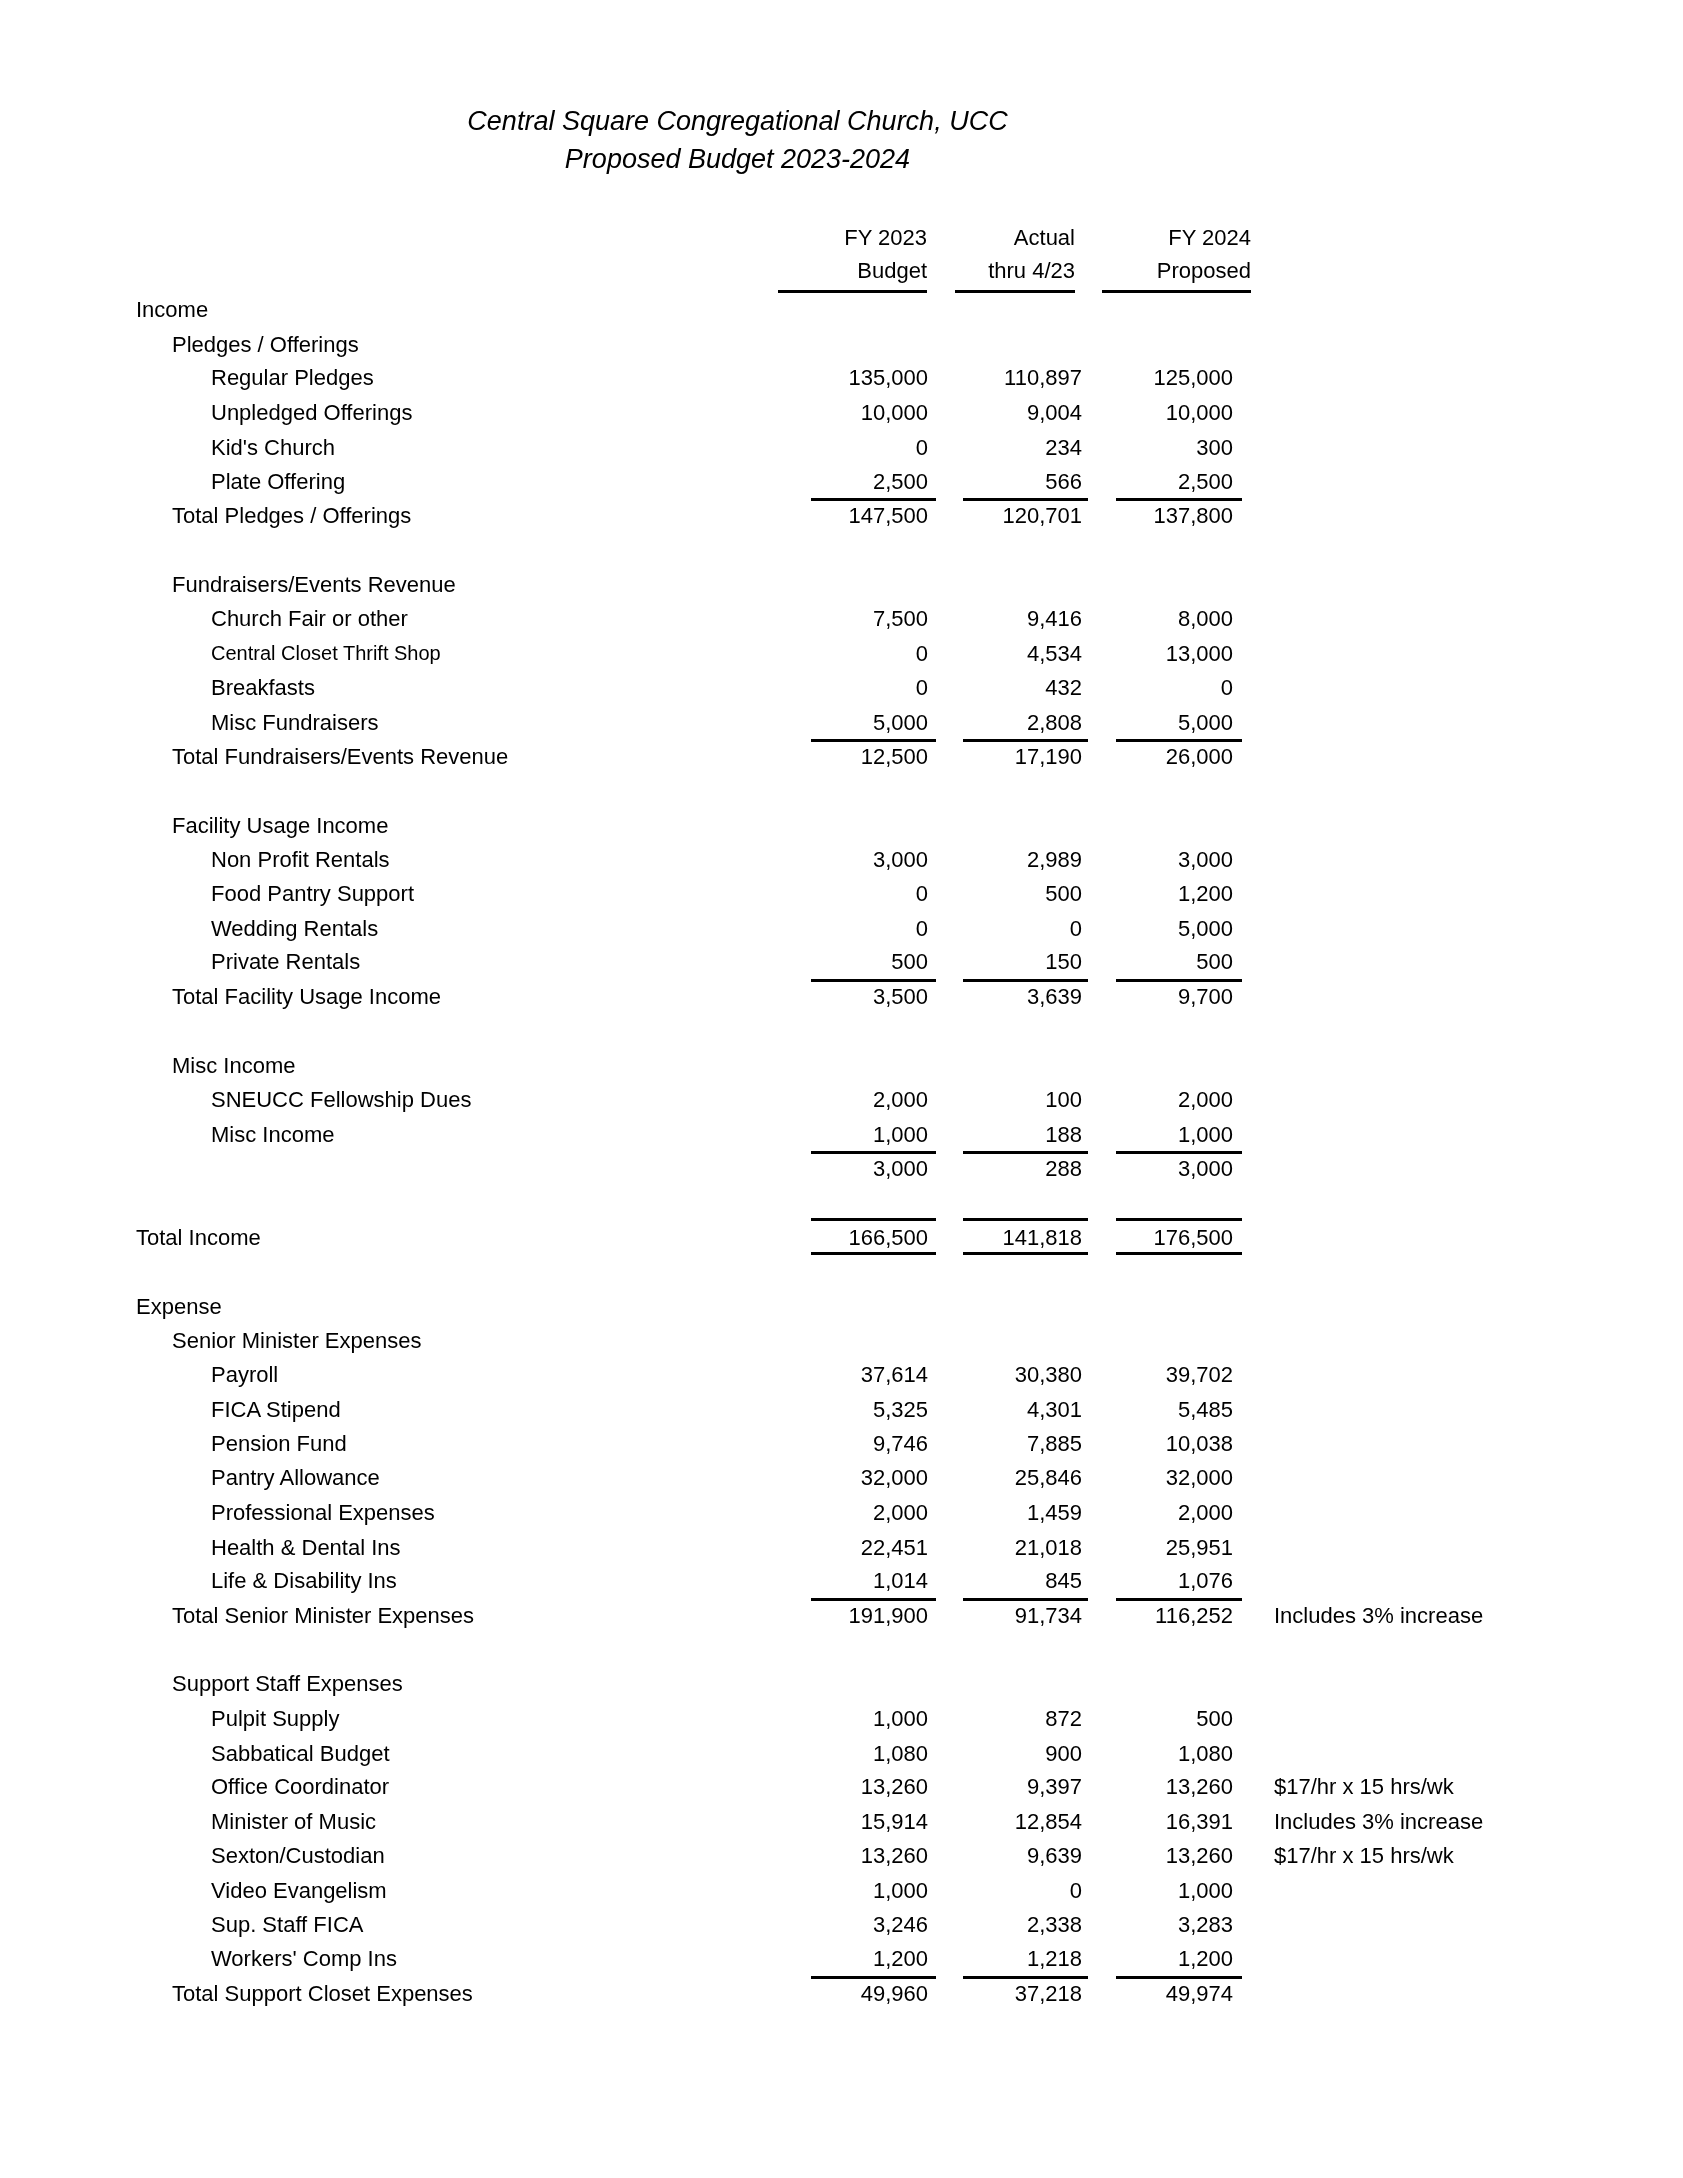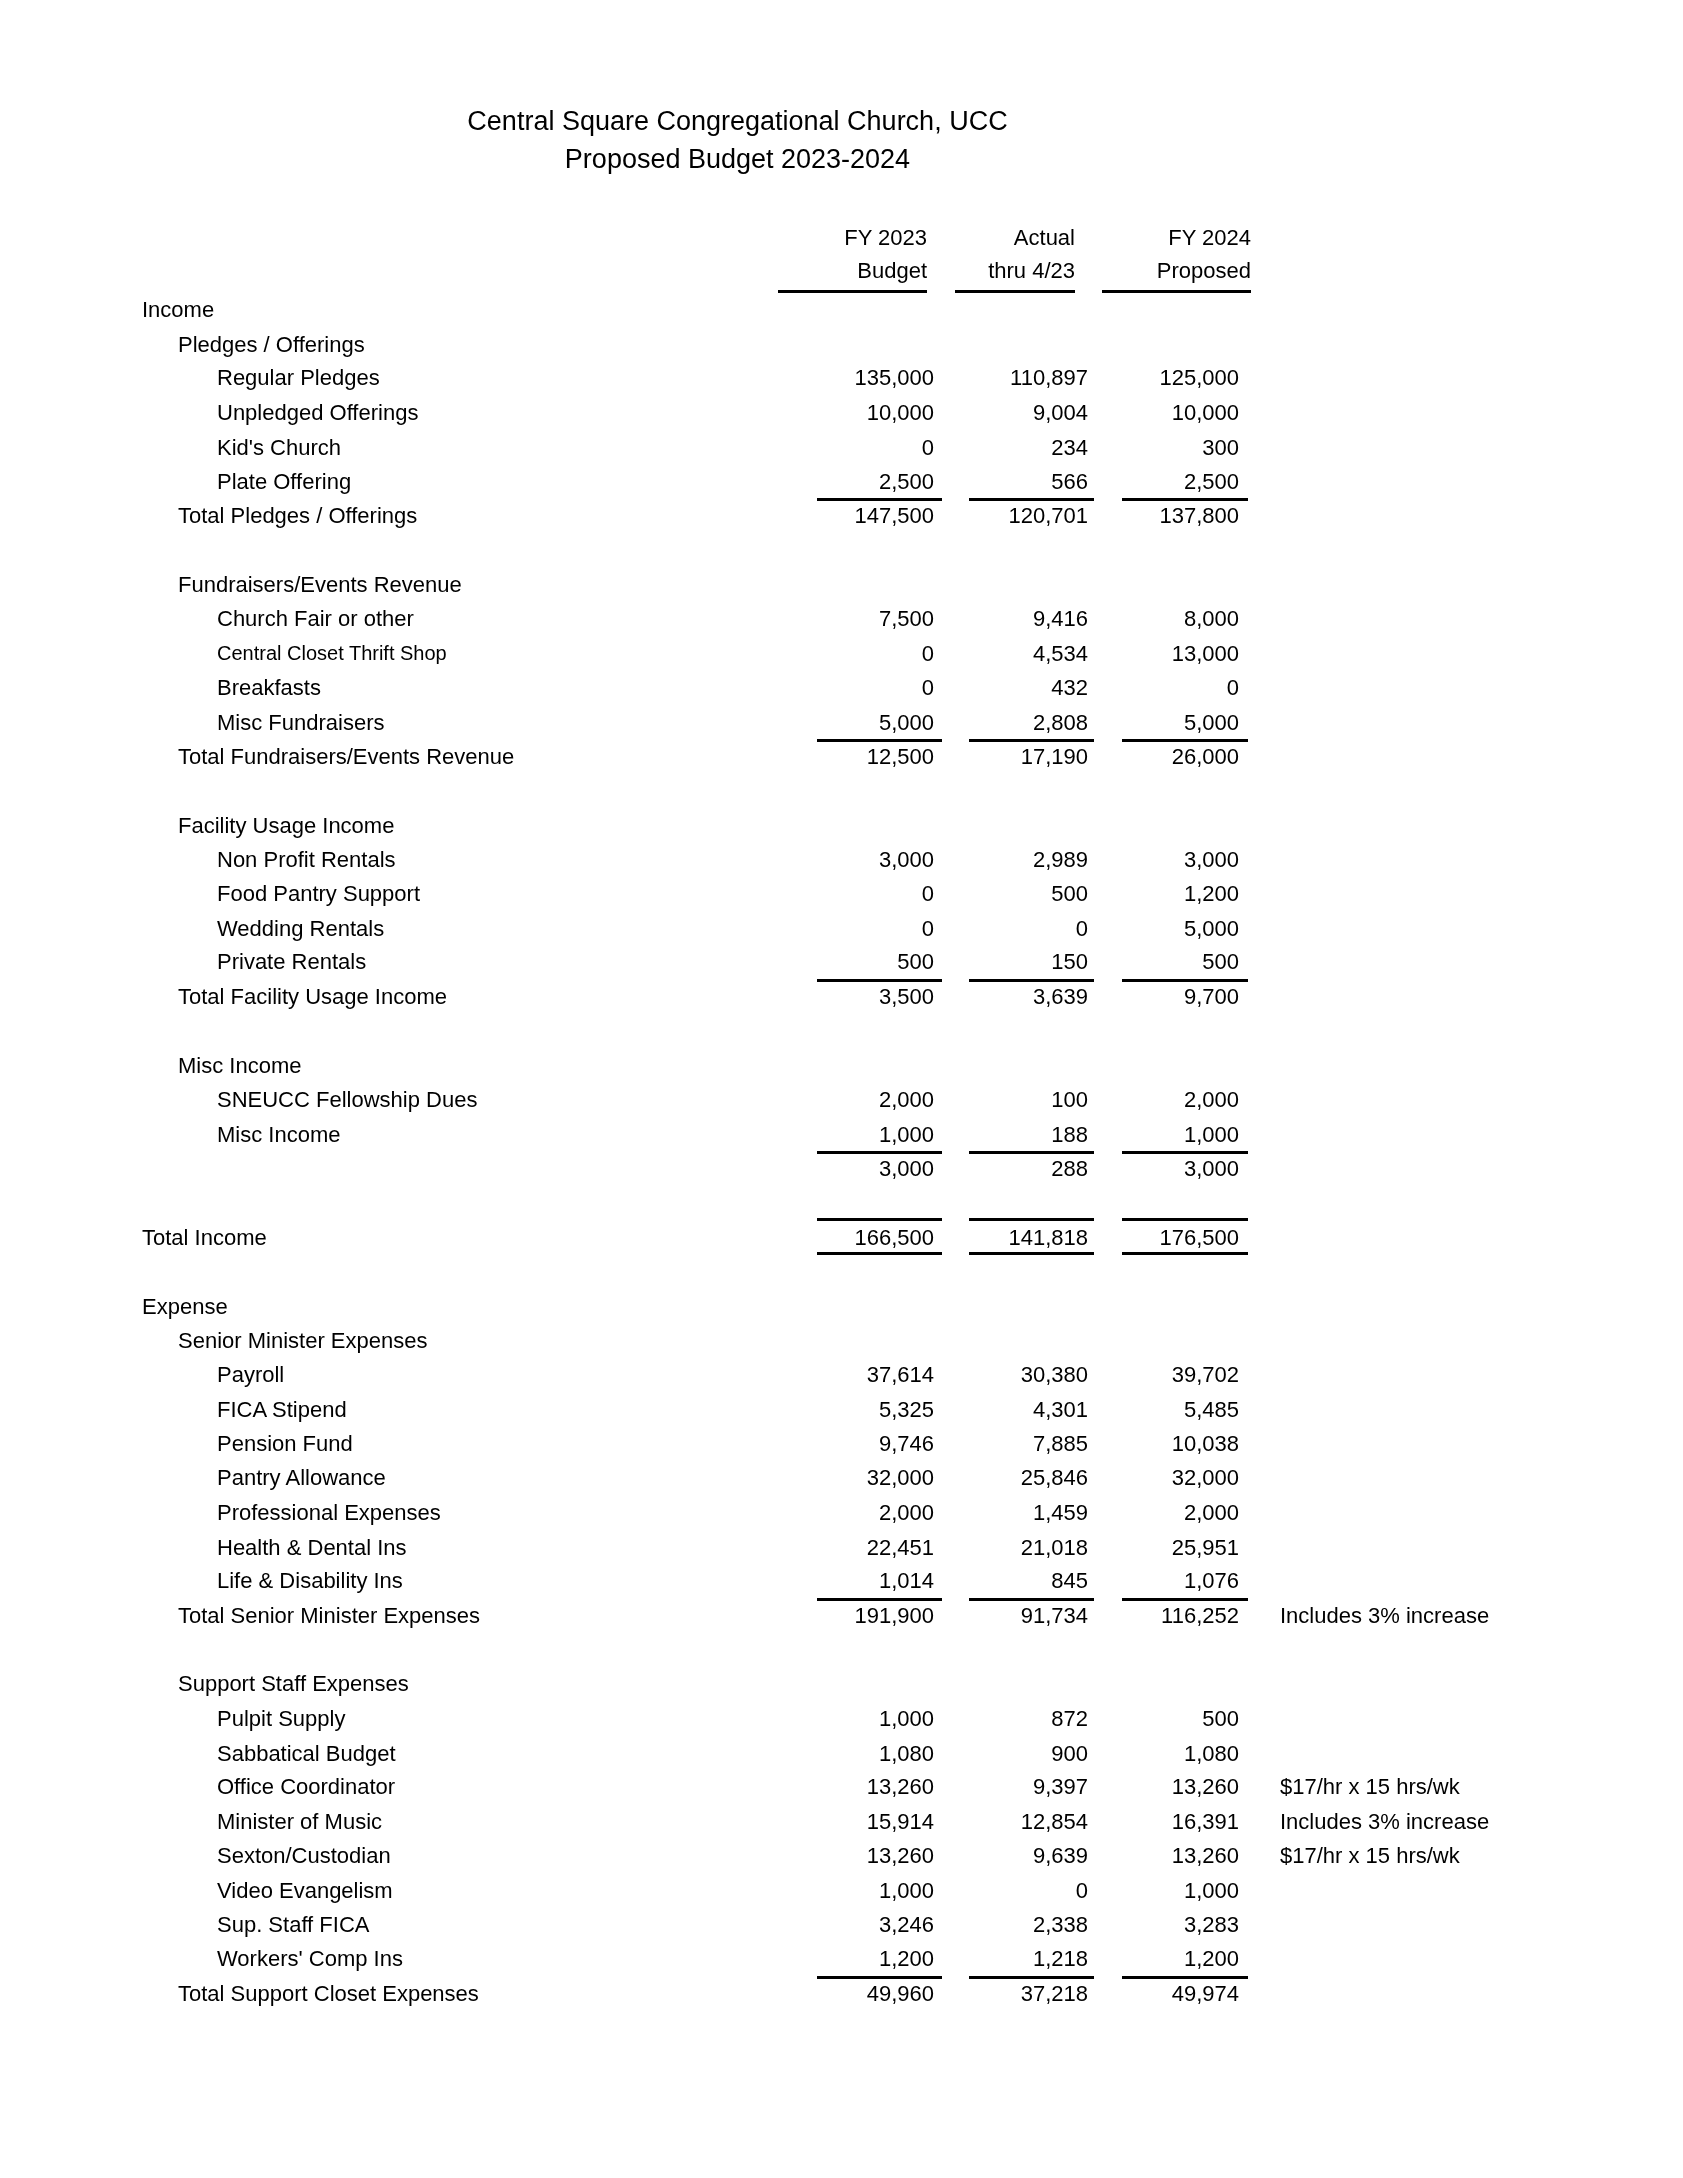--- a/index.html
+++ b/index.html
@@ -1,21 +1,21 @@
 <!DOCTYPE html>
 <html><head>
 <meta charset="utf-8">
 <style>
   html, body { margin: 0; padding: 0; background: #ffffff; }
   body { width: 1683px; height: 2178px; position: relative; overflow: hidden;
          font-family: "Liberation Sans", "DejaVu Sans", sans-serif; color: #000; }
-  .title { position: absolute; left: 0; width: 1475px; text-align: center; font-size: 27px; line-height: 34px; }
+  .title { position: absolute; left: 0; width: 1475px; text-align: center; font-size: 27px; line-height: 34px; font-style: italic; }
   .colhead { position: absolute; text-align: right; font-size: 22px; line-height: 30px; }
   .hline { position: absolute; height: 3px; background: #000; }
-  .row { position: absolute; left: 8px; width: 1454px; height: 35px; font-size: 22px; line-height: 35px; padding-left: 40px; }
+  .row { position: absolute; left: 2px; width: 1454px; height: 35px; font-size: 22px; line-height: 35px; padding-left: 40px; }
   .lbl { position: absolute; white-space: nowrap; }
   .l0 { left: 134px; } .l1 { left: 170px; } .l2 { left: 209px; }
   .small { font-size: 20px; }
   .num { position: absolute; text-align: right; white-space: nowrap; width: 149px; }
   .c1 { left: 777px; } .c2 { left: 931px; } .c3 { left: 1082px; }
   .note { position: absolute; left: 1272px; white-space: nowrap; }
   .ul { position: absolute; height: 3px; background: #000; }
   .u1 { left: 809px; width: 125px; } .u2 { left: 961px; width: 125px; } .u3 { left: 1114px; width: 126px; }
 </style>
 </head>

